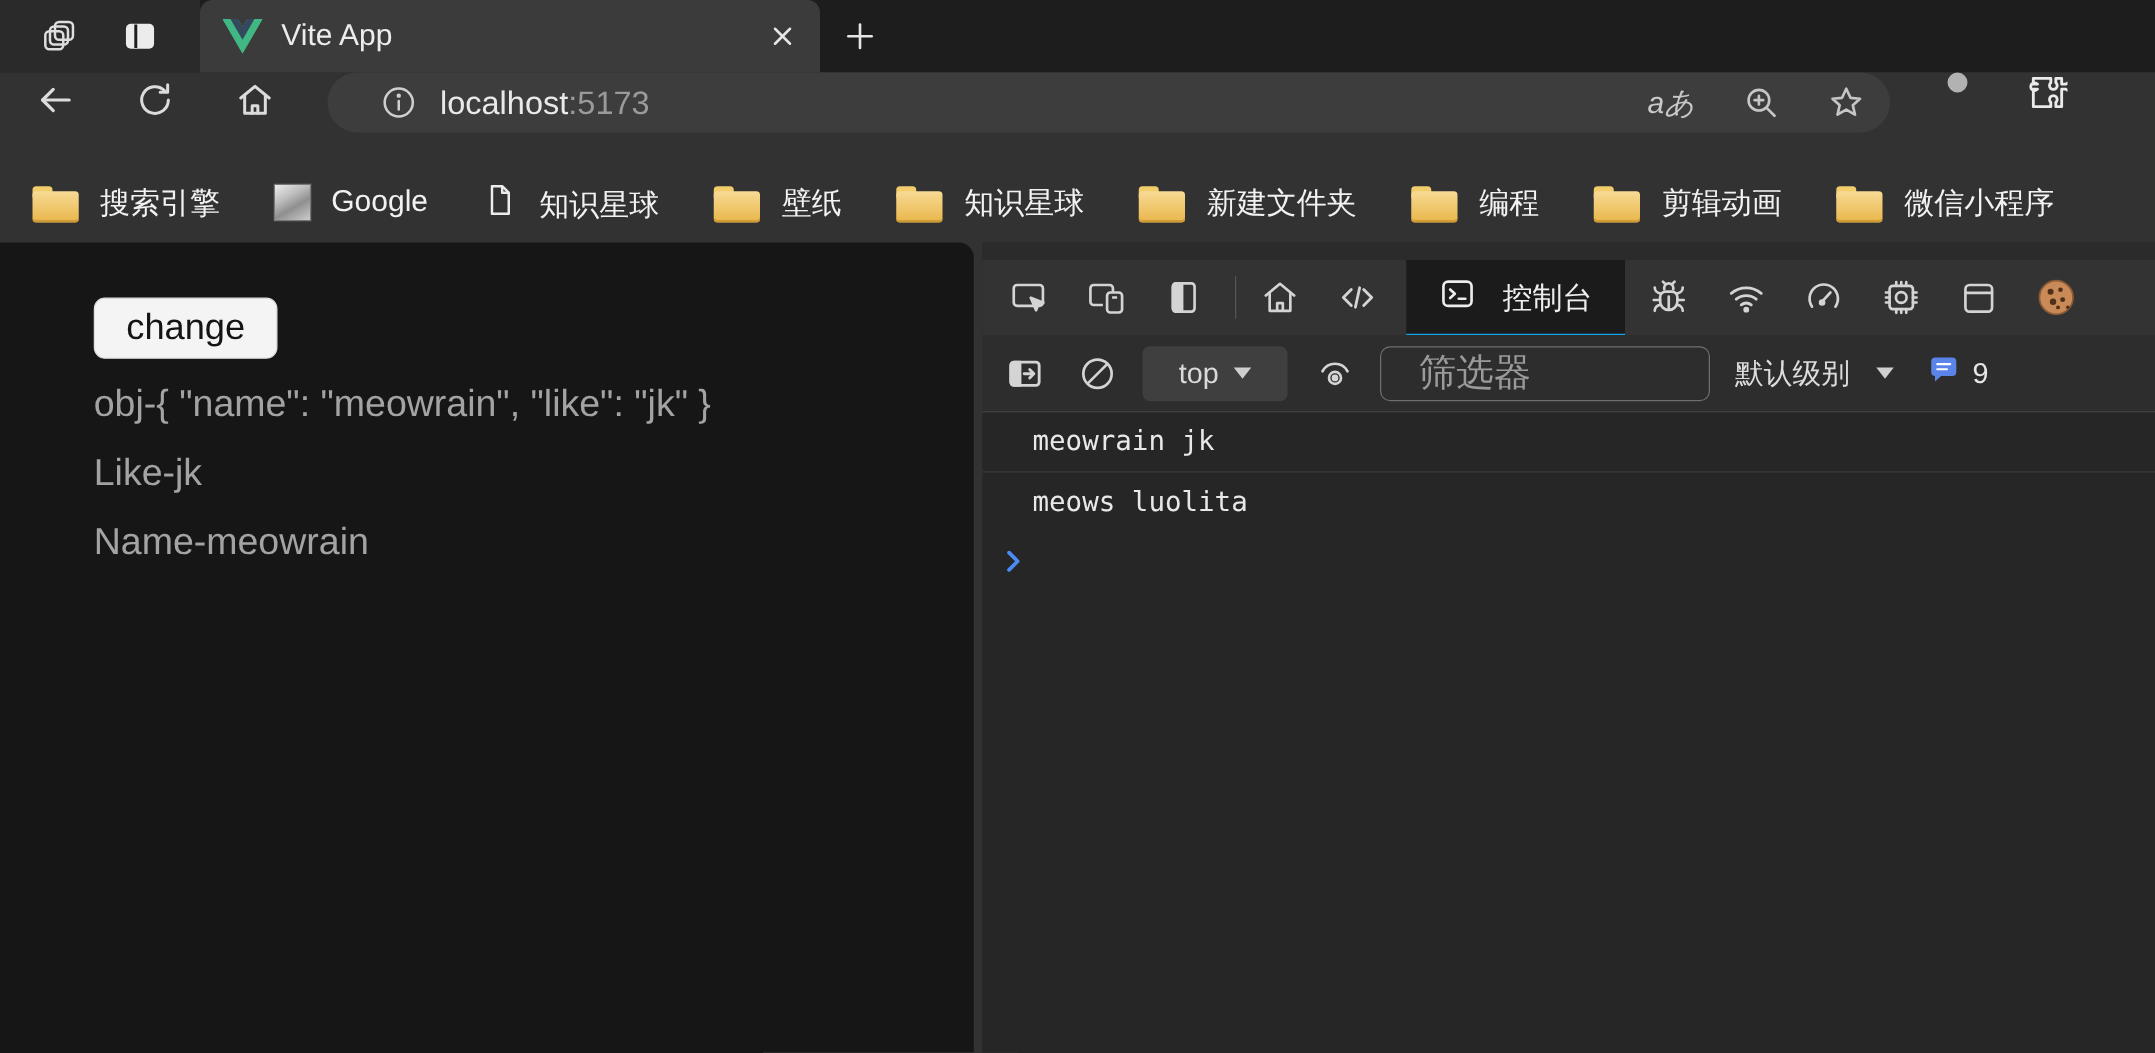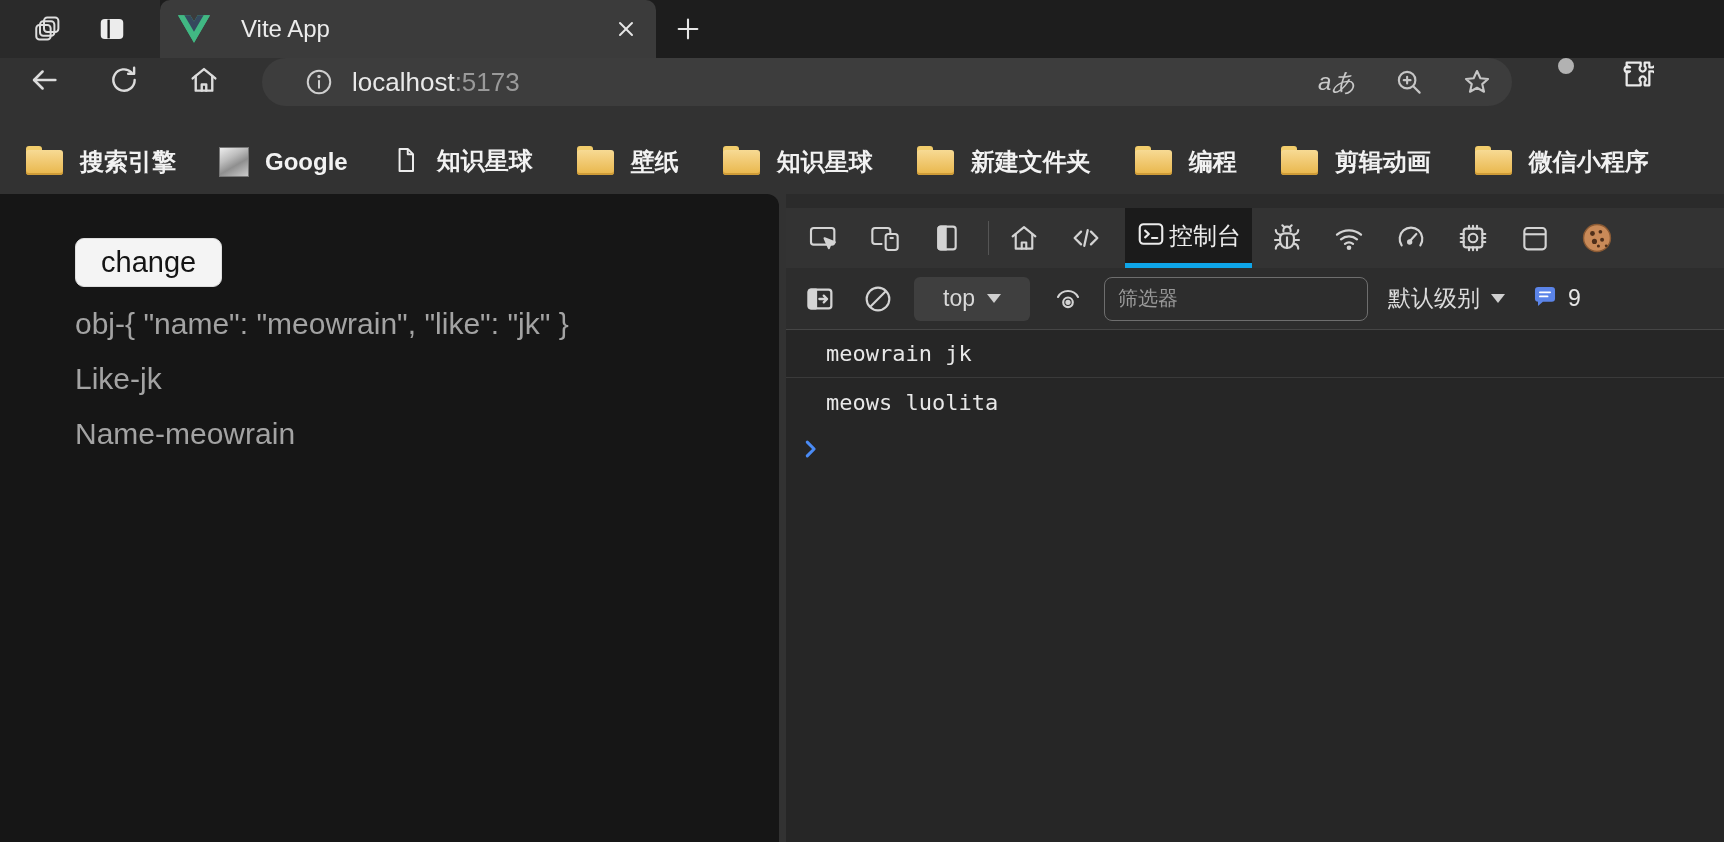--- a/index.html
+++ b/index.html
@@ -3,69 +3,69 @@
 <meta charset="utf-8">
 <style>
   * { box-sizing: border-box; margin: 0; padding: 0; }
   html,body { width:1724px; height:842px; overflow:hidden; }
   body { background:#323232; font-family:"Liberation Sans",sans-serif; }
 
   
   .tabstrip { height:58px; background:#1d1d1d; display:flex; align-items:stretch; }
   .win-icons { width:160px; background:#2a2a2a; display:flex; align-items:center; justify-content:center; gap:34px; }
   .icon-btn { display:flex; align-items:center; justify-content:center; border-radius:6px; }
-  .tab { width:496px; background:#3b3b3b; border-radius:10px 10px 0 0; display:flex; align-items:center; padding:0 18px; gap:31px; }
+  .tab { width:496px; background:#3b3b3b; border-radius:10px 10px 0 0; display:flex; align-items:center; padding:0 18px; gap:15px; }
   .tab-title { flex:1; color:#ececec; font-size:24px; }
   .newtab { width:64px; display:flex; align-items:center; justify-content:center; }
 
   
   .navbar { height:72px; background:#323232; display:flex; align-items:flex-start; padding-left:22px; }
   .nav-btn { width:44px; height:44px; display:flex; align-items:center; justify-content:center; margin-right:36px; }
   .urlbar { width:1250px; height:48px; margin-left:0; background:#3d3d3d; border-radius:24px; display:flex; align-items:center; padding:0 20px; }
   .url-info { display:flex; align-items:center; margin:0 18px 0 22px; }
   .url-host { color:#e9e9e9; font-size:26px; }
   .url-port { color:#9a9a9a; font-size:26px; }
   .url-spacer { flex:1; }
   .url-tool { display:flex; align-items:center; justify-content:center; margin-left:38px;font-style:italic; }
   .translate { color:#c9c9c9; font-size:24px; }
   .ring { width:14px; height:14px; border:8px solid #b2b2b2; border-radius:50%; margin-left:46px; }
   .puzzle { margin-left:48px; }
 
   
   .bookmarksbar { height:64px; background:#323232; display:flex; align-items:center; padding-left:26px; gap:44px; }
-  .bm { display:flex; align-items:flex-start; gap:17px;font-weight:bold; }
+  .bm { display:flex; align-items:flex-end; gap:17px; }
   .bm-label { color:#f2f2f2; font-size:24px; white-space:nowrap; }
   .folder { width:37px; height:29px; position:relative; flex:none; }
   .folder::before { content:""; position:absolute; top:0; left:0; width:16px; height:9px; background:#f2cd6c; border-radius:3px 3px 0 0; }
   .folder::after { content:""; position:absolute; top:4px; left:0; right:0; bottom:0; background:linear-gradient(#f7da94,#e9b64a); border-radius:3px; box-shadow:inset 0 -2px 0 #cf9c38; }
   .gfav { width:28px; height:28px; background:linear-gradient(150deg,#ededed 0%,#bdbdbd 35%,#8f8f8f 60%,#cccccc 100%); outline:1px solid #777; }
 
   
   .content { height:648px; display:flex; }
   .page { width:779px; height:100%; background:#161616; border-radius:0 12px 0 0; padding:44px 0 0 75px; }
   .change-btn { display:inline-block; background:#f4f4f4; color:#141414; font-size:29px; padding:7px 25px; border-radius:9px; border:1px solid #dedede; }
   .page-text { margin-top:9px; max-width:578px; font-size:30px; line-height:55px; color:#a3a3a3; }
 
   
   .devtools { flex:1; margin-left:7px; height:100%; display:flex; flex-direction:column; background:#262626; }
   .dt-topstrip { height:14px; background:#2b2b2b; }
   .dt-tabbar { height:60px; background:#333333; display:flex; align-items:center; padding-left:14px; }
   .dt-btn { width:46px; height:46px; display:flex; align-items:center; justify-content:center; margin-right:16px; }
   .dt-divider { width:1px; height:34px; background:#555; margin:0 12px 0 2px; }
-  .dt-tab-active { height:60px; background:#1b1b1b; border-bottom:5px solid #0ea5e9; display:flex; align-items:center; gap:3px; padding:0 11px; margin-right:12px; }
+  .dt-tab-active { height:60px; background:#1b1b1b; border-bottom:1px solid #0ea5e9; display:flex; align-items:center; gap:21px; padding:0 26px; margin-right:12px; }
   .dt-tab-label { color:#eeeeee; font-size:24px; white-space:nowrap; }
 
   .dt-ctoolbar { height:62px; background:#2d2d2d; border-bottom:1px solid #454545; display:flex; align-items:center; padding:0 12px; }
   .ct-btn { width:44px; height:44px; display:flex; align-items:center; justify-content:center; margin-right:14px; }
   .top-select { height:44px; background:#3f3f3f; border-radius:6px; display:flex; align-items:center; gap:12px; padding:0 29px; margin-right:16px; }
   .top-label { color:#d9d9d9; font-size:23px; }
   .caret { width:0; height:0; border-left:7px solid transparent; border-right:7px solid transparent; border-top:9px solid #cfcfcf; }
-  .filter-input { width:264px; height:44px; background:transparent; border:1px solid #6e6e6e; border-radius:8px; color:#e8e8e8; font-size:20px; padding:0 13px; margin-right:20px; font-family:"Liberation Sans",sans-serif; }
+  .filter-input { width:264px; height:44px; background:transparent; border:1px solid #6e6e6e; border-radius:8px; color:#e8e8e8; font-size:30px; padding:0 30px; margin-right:20px; font-family:"Liberation Sans",sans-serif; }
   .filter-input::placeholder { color:#9a9a9a; }
-  .level { display:flex; align-items:center; gap:11px; margin-right:26px; }
+  .level { display:flex; align-items:center; gap:21px; margin-right:26px; }
   .level-label { color:#dcdcdc; font-size:23px; white-space:nowrap; }
   .msgcount { display:flex; align-items:center; gap:9px; }
   .msgcount-num { color:#e6e6e6; font-size:23px; }
 
   .dt-output { flex:1; background:#262626; font-family:"DejaVu Sans Mono",monospace; }
   .console-row { height:48px; display:flex; align-items:center; padding-left:40px; color:#e8e8e8; font-size:22px; }
   .console-row.sep { border-bottom:1px solid #3a3a3a; }
   .prompt-row { height:46px; display:flex; align-items:center; padding-left:10px; }
 </style>
 </head>

